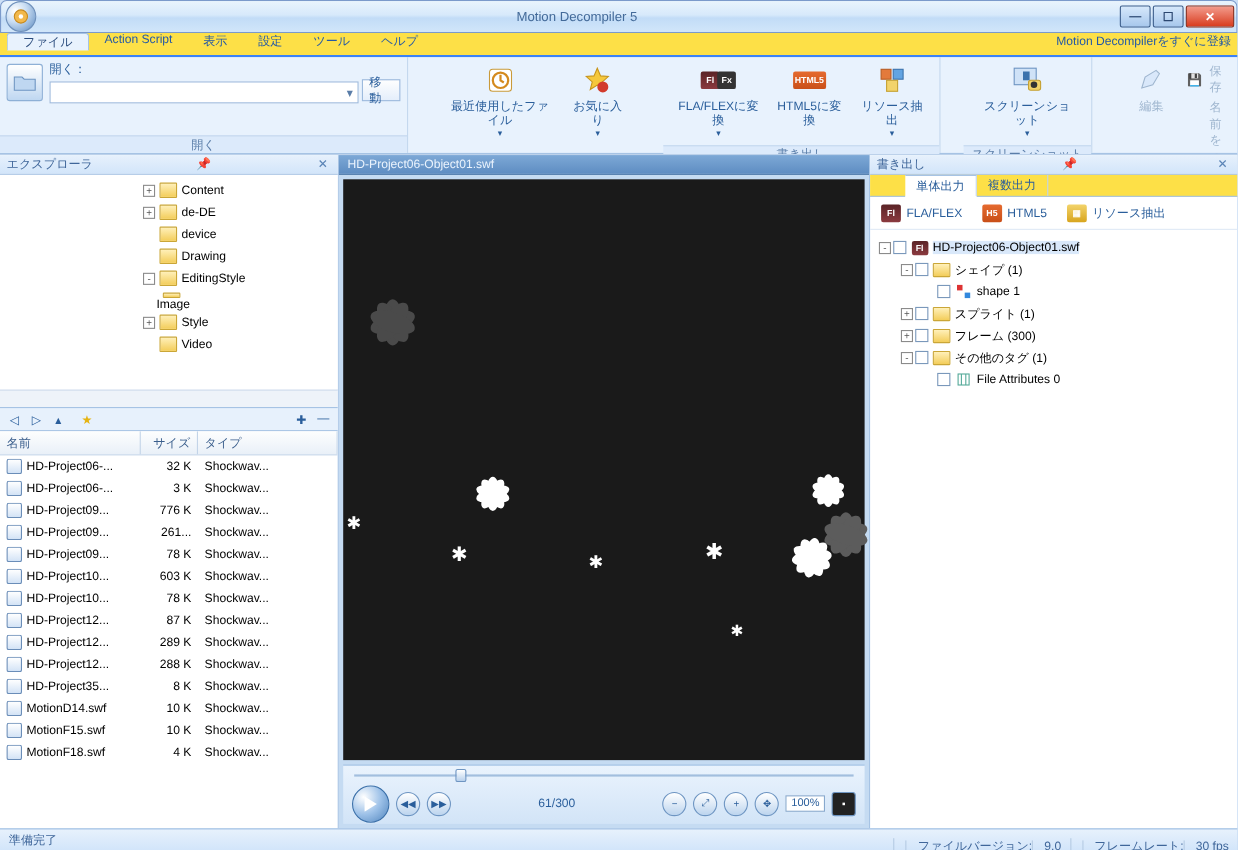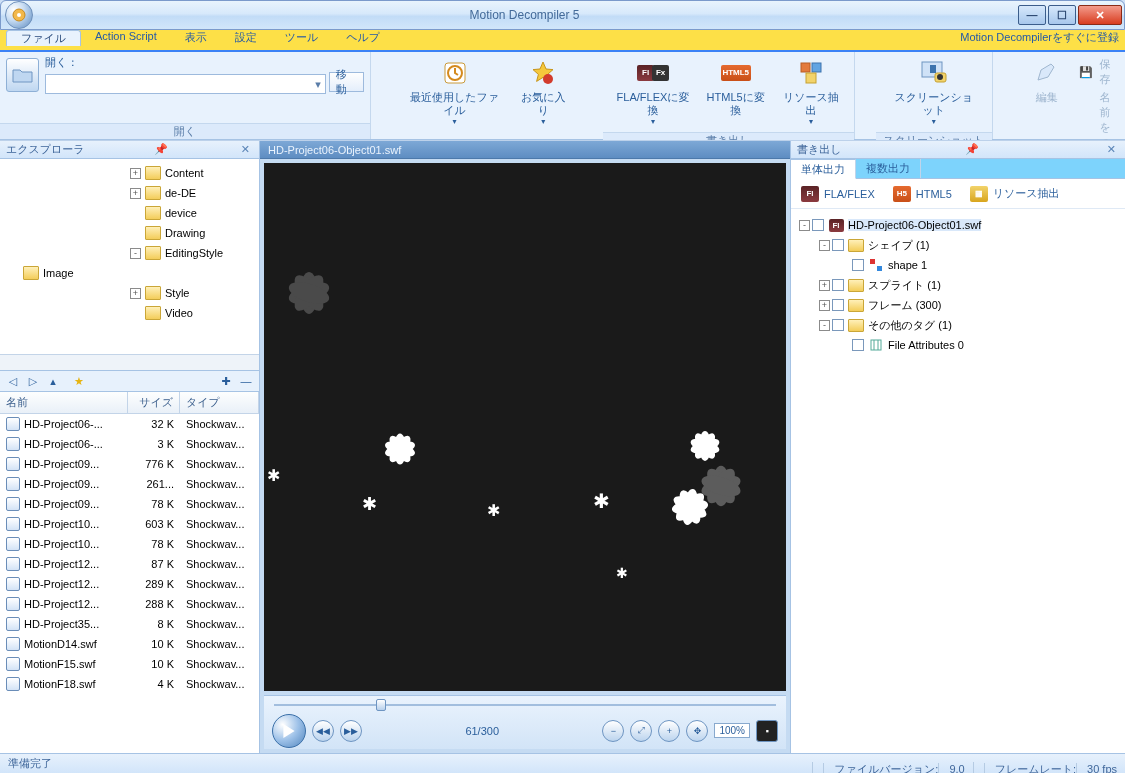--- a/index.html
+++ b/index.html
@@ -35,21 +35,21 @@
 .big-btn .ico { width:32px; height:32px; display:flex; align-items:center; justify-content:center; margin-bottom:2px; }
 .small-stack { display:flex; flex-direction:column; padding:2px 6px; gap:3px; }
 .small-btn { display:flex; align-items:center; gap:6px; color:#2a5e9b; }
 .small-btn.disabled { color:#9fb6cf; }
 .small-btn .sico { width:16px; height:16px; display:flex; align-items:center; justify-content:center; }
 
 
 .main { flex:1; display:flex; min-height:0; background:#c5dbf2; border-top:1px solid #bcd1ea;}
 
 
-.left-col { width:260px; display:flex; flex-direction:column; border-right:1px solid #a6c3e4; background:#fff; }
+.left-col { width:308px; display:flex; flex-direction:column; border-right:1px solid #a6c3e4; background:#fff; }
 .panel-head { height:18px; background:linear-gradient(#e7f1fc,#d2e5fa); border-bottom:1px solid #a6c3e4; display:flex; align-items:center; padding:0 6px; color:#3f669a; font-size:11px; }
 .panel-head .pin { margin-left:auto; color:#5b85b7; cursor:pointer; padding:0 3px;}
 .tree { flex: 0 0 195px; overflow:auto; background:#fff; position:relative; }
 .tree-inner { padding:4px 0; }
 .tree-row { display:flex; align-items:center; height:20px; padding-left:8px; white-space:nowrap;}
 .tree-row .tw { width:11px; height:11px; border:1px solid #8b8b8b; display:inline-flex; align-items:center; justify-content:center; font-size:9px; color:#555; margin-right:4px; background:#fff;}
 .tree-row .tw.blank { border:none; }
 .tree-row .fico { width:16px; height:14px; margin-right:4px; }
 .folder-ico { background: linear-gradient(#fff0b9,#f3cd5a); border:1px solid #caa637; border-radius:1px; }
 .tree-scroll-h { height:16px; background:#eef3f9; border-top:1px solid #c3d4e8; }
@@ -82,21 +82,21 @@
 .slider-track { position:absolute; left:10px; right:10px; top:8px; height:2px; background:#a2bede; }
 .slider-thumb { position:absolute; top:3px; width:10px; height:12px; background:linear-gradient(#fff,#b7d0ec); border:1px solid #6e95c2; border-radius:2px;}
 .controls-row { flex:1; display:flex; align-items:center; gap:6px; padding:0 8px;}
 .play-btn { width:34px; height:34px; border-radius:50%; background:radial-gradient(circle at 30% 30%,#fff,#9dc1e8 50%,#4f84bd); border:1px solid #3a6fa8; display:flex; align-items:center; justify-content:center;}
 .ctrl-btn { width:22px; height:22px; border-radius:50%; background:linear-gradient(#fff,#bcd4ee); border:1px solid #6e95c2; display:flex; align-items:center; justify-content:center; color:#2a5e9b; font-size:9px;}
 .frame-ind { flex:1; text-align:center; color:#2a5e9b; }
 .zoom-box { border:1px solid #88a9ce; padding:1px 4px; background:#fff; font-size:10px; color:#2a5e9b;}
 
 
 .right-col { width:335px; display:flex; flex-direction:column; background:#fff; border-left:1px solid #a6c3e4; }
-.rtabs { height:20px; display:flex; border-bottom:1px solid #a6c3e4; background:#7dd3fc; }
+.rtabs { height:20px; display:flex; border-bottom:1px solid #a6c3e4; background:#fde047;padding-left:32px; }
 .rtab { padding:2px 10px; color:#2a5e9b; border-right:1px solid #c0d4ea; }
 .rtab.active { background:#fff; border-bottom:1px solid #fff; margin-bottom:-1px; border-top:1px solid #a6c3e4;}
 .r-toolbar { height:30px; display:flex; align-items:center; gap:18px; padding:0 10px; border-bottom:1px solid #dfe9f5;}
 .r-toolbar .item { display:flex; align-items:center; gap:5px; color:#2a5e9b;}
 .badge { width:18px; height:16px; display:inline-flex; align-items:center; justify-content:center; color:#fff; font-size:8px; font-weight:bold; border-radius:2px;}
 .badge.fl { background:linear-gradient(#5a2326,#8b3a3f);} 
 .badge.h5 { background:linear-gradient(#e56a2f,#c94f18);} 
 .badge.res { background:linear-gradient(#f2d36a,#d8a51e);} 
 
 .rtree { flex:1; padding:6px 4px; overflow:auto;}
@@ -296,21 +296,21 @@
           <div class="tree-row" style="padding-left: 130px;">
             <span class="tw blank"></span>
             <span class="fico folder-ico"></span>
             <span>Drawing</span>
           </div>
           <div class="tree-row" style="padding-left: 130px;">
             <span class="tw">-</span>
             <span class="fico folder-ico"></span>
             <span>EditingStyle</span>
           </div>
-          <div class="tree-row" style="">
+          <div class="tree-row" style=" flex-direction: column;">
             <span class="tw blank"></span>
             <span class="fico folder-ico"></span>
             <span>Image</span>
           </div>
           <div class="tree-row" style="padding-left: 130px;">
             <span class="tw">+</span>
             <span class="fico folder-ico"></span>
             <span>Style</span>
           </div>
           <div class="tree-row" style="padding-left: 130px;">

